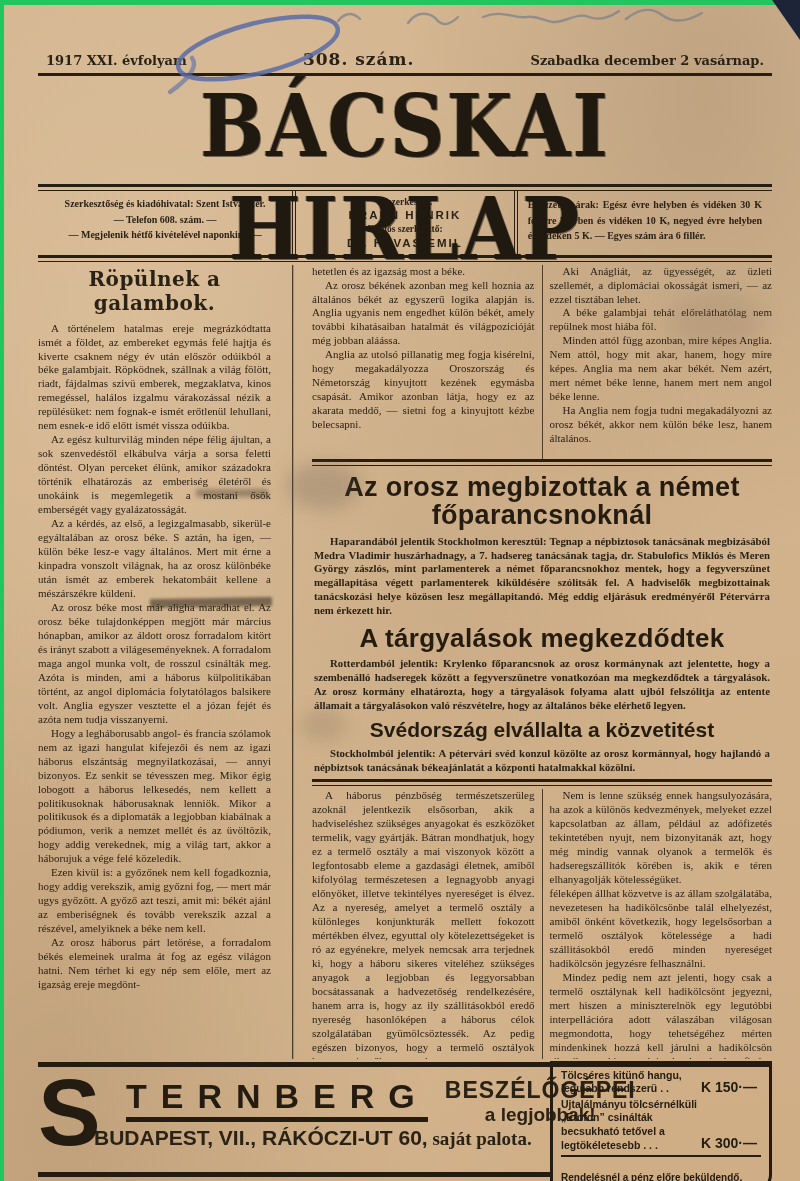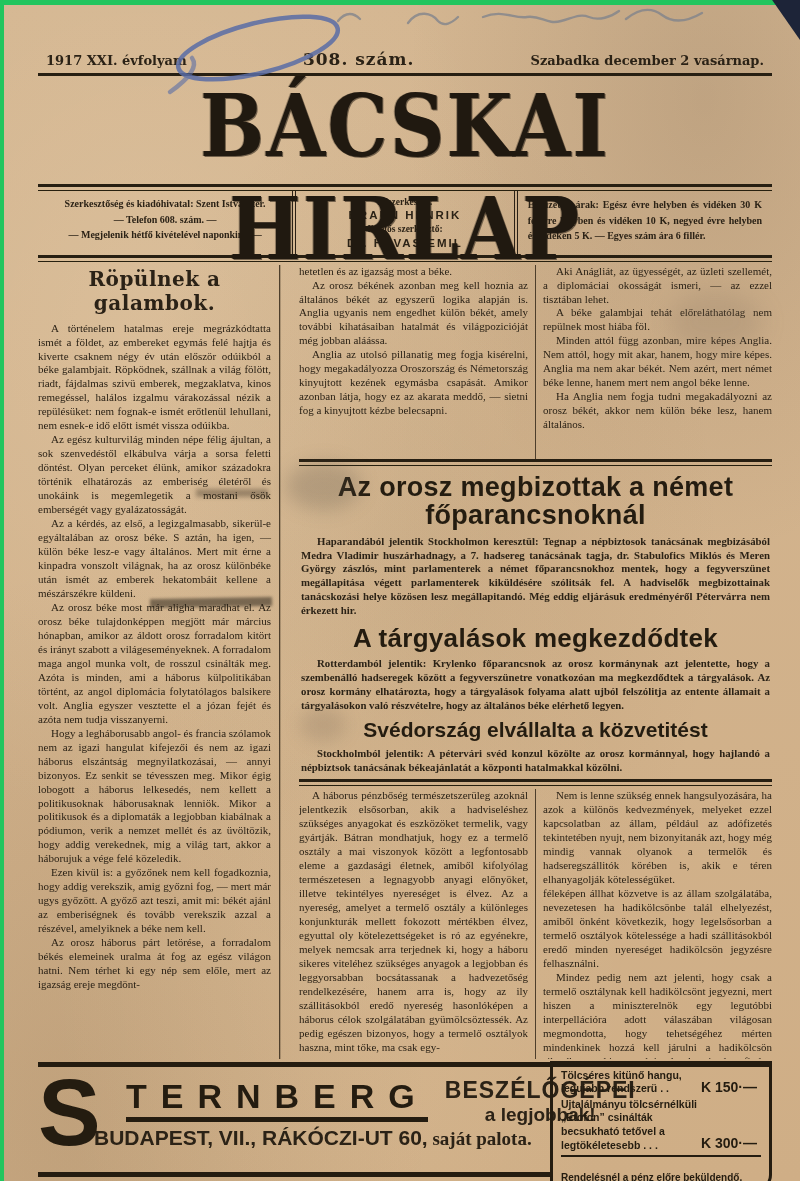--- a/index.html
+++ b/index.html
@@ -34,21 +34,21 @@
   .info-cell{padding:5px 6px 4px;text-align:center;font-size:10px;font-weight:bold;line-height:1.55;}
   .info-office{flex:0 0 33%;}
   .info-editors{flex:0 0 28%;border-left:4px double #2a2015;border-right:4px double #2a2015;line-height:1.3;}
   .info-subs{flex:1;text-align:justify;padding:6px 10px 4px;}
   .ed-label{font-size:9.5px;}
   .ed-name{font-family:Liberation Sans, sans-serif;font-size:11.5px;letter-spacing:2px;}
 
   .content{display:flex;height:794px;overflow:hidden;margin-top:3px;}
   .vdiv{flex:none;width:0;border-left:1px solid #4d3e2b;box-shadow:1px 0 0 rgba(77,62,43,.3);}
   .bodytext p{margin:0;text-indent:13px;text-align:justify;font-size:11px;line-height:1.27;}
-  .col-1{flex:none;width:233px;padding-right:8px;overflow:hidden;}
+  .col-1{flex:none;width:233px;padding-right:21px;overflow:hidden;}
   .lead-headline{text-align:center;font-family:"DejaVu Serif",serif;font-weight:bold;
                  font-size:20px;margin:2px 0 7px;letter-spacing:.5px;}
   .col-23{flex:1;display:flex;flex-direction:column;padding-left:7px;overflow:hidden;margin-left:12px;}
   .row-top{display:flex;height:194px;overflow:hidden;}
   .col-2{flex:1;padding-right:7px;overflow:hidden;}
   .col-3{flex:1;padding-left:7px;border-left:1px solid #4d3e2b;overflow:hidden;}
 
   .wire-headline{font-family:"Liberation Sans",sans-serif;font-weight:bold;text-align:center;
                  line-height:1.06;margin:7px 0 5px;letter-spacing:.3px;color:#241c10;}
   .wh-1{font-size:27px;}

